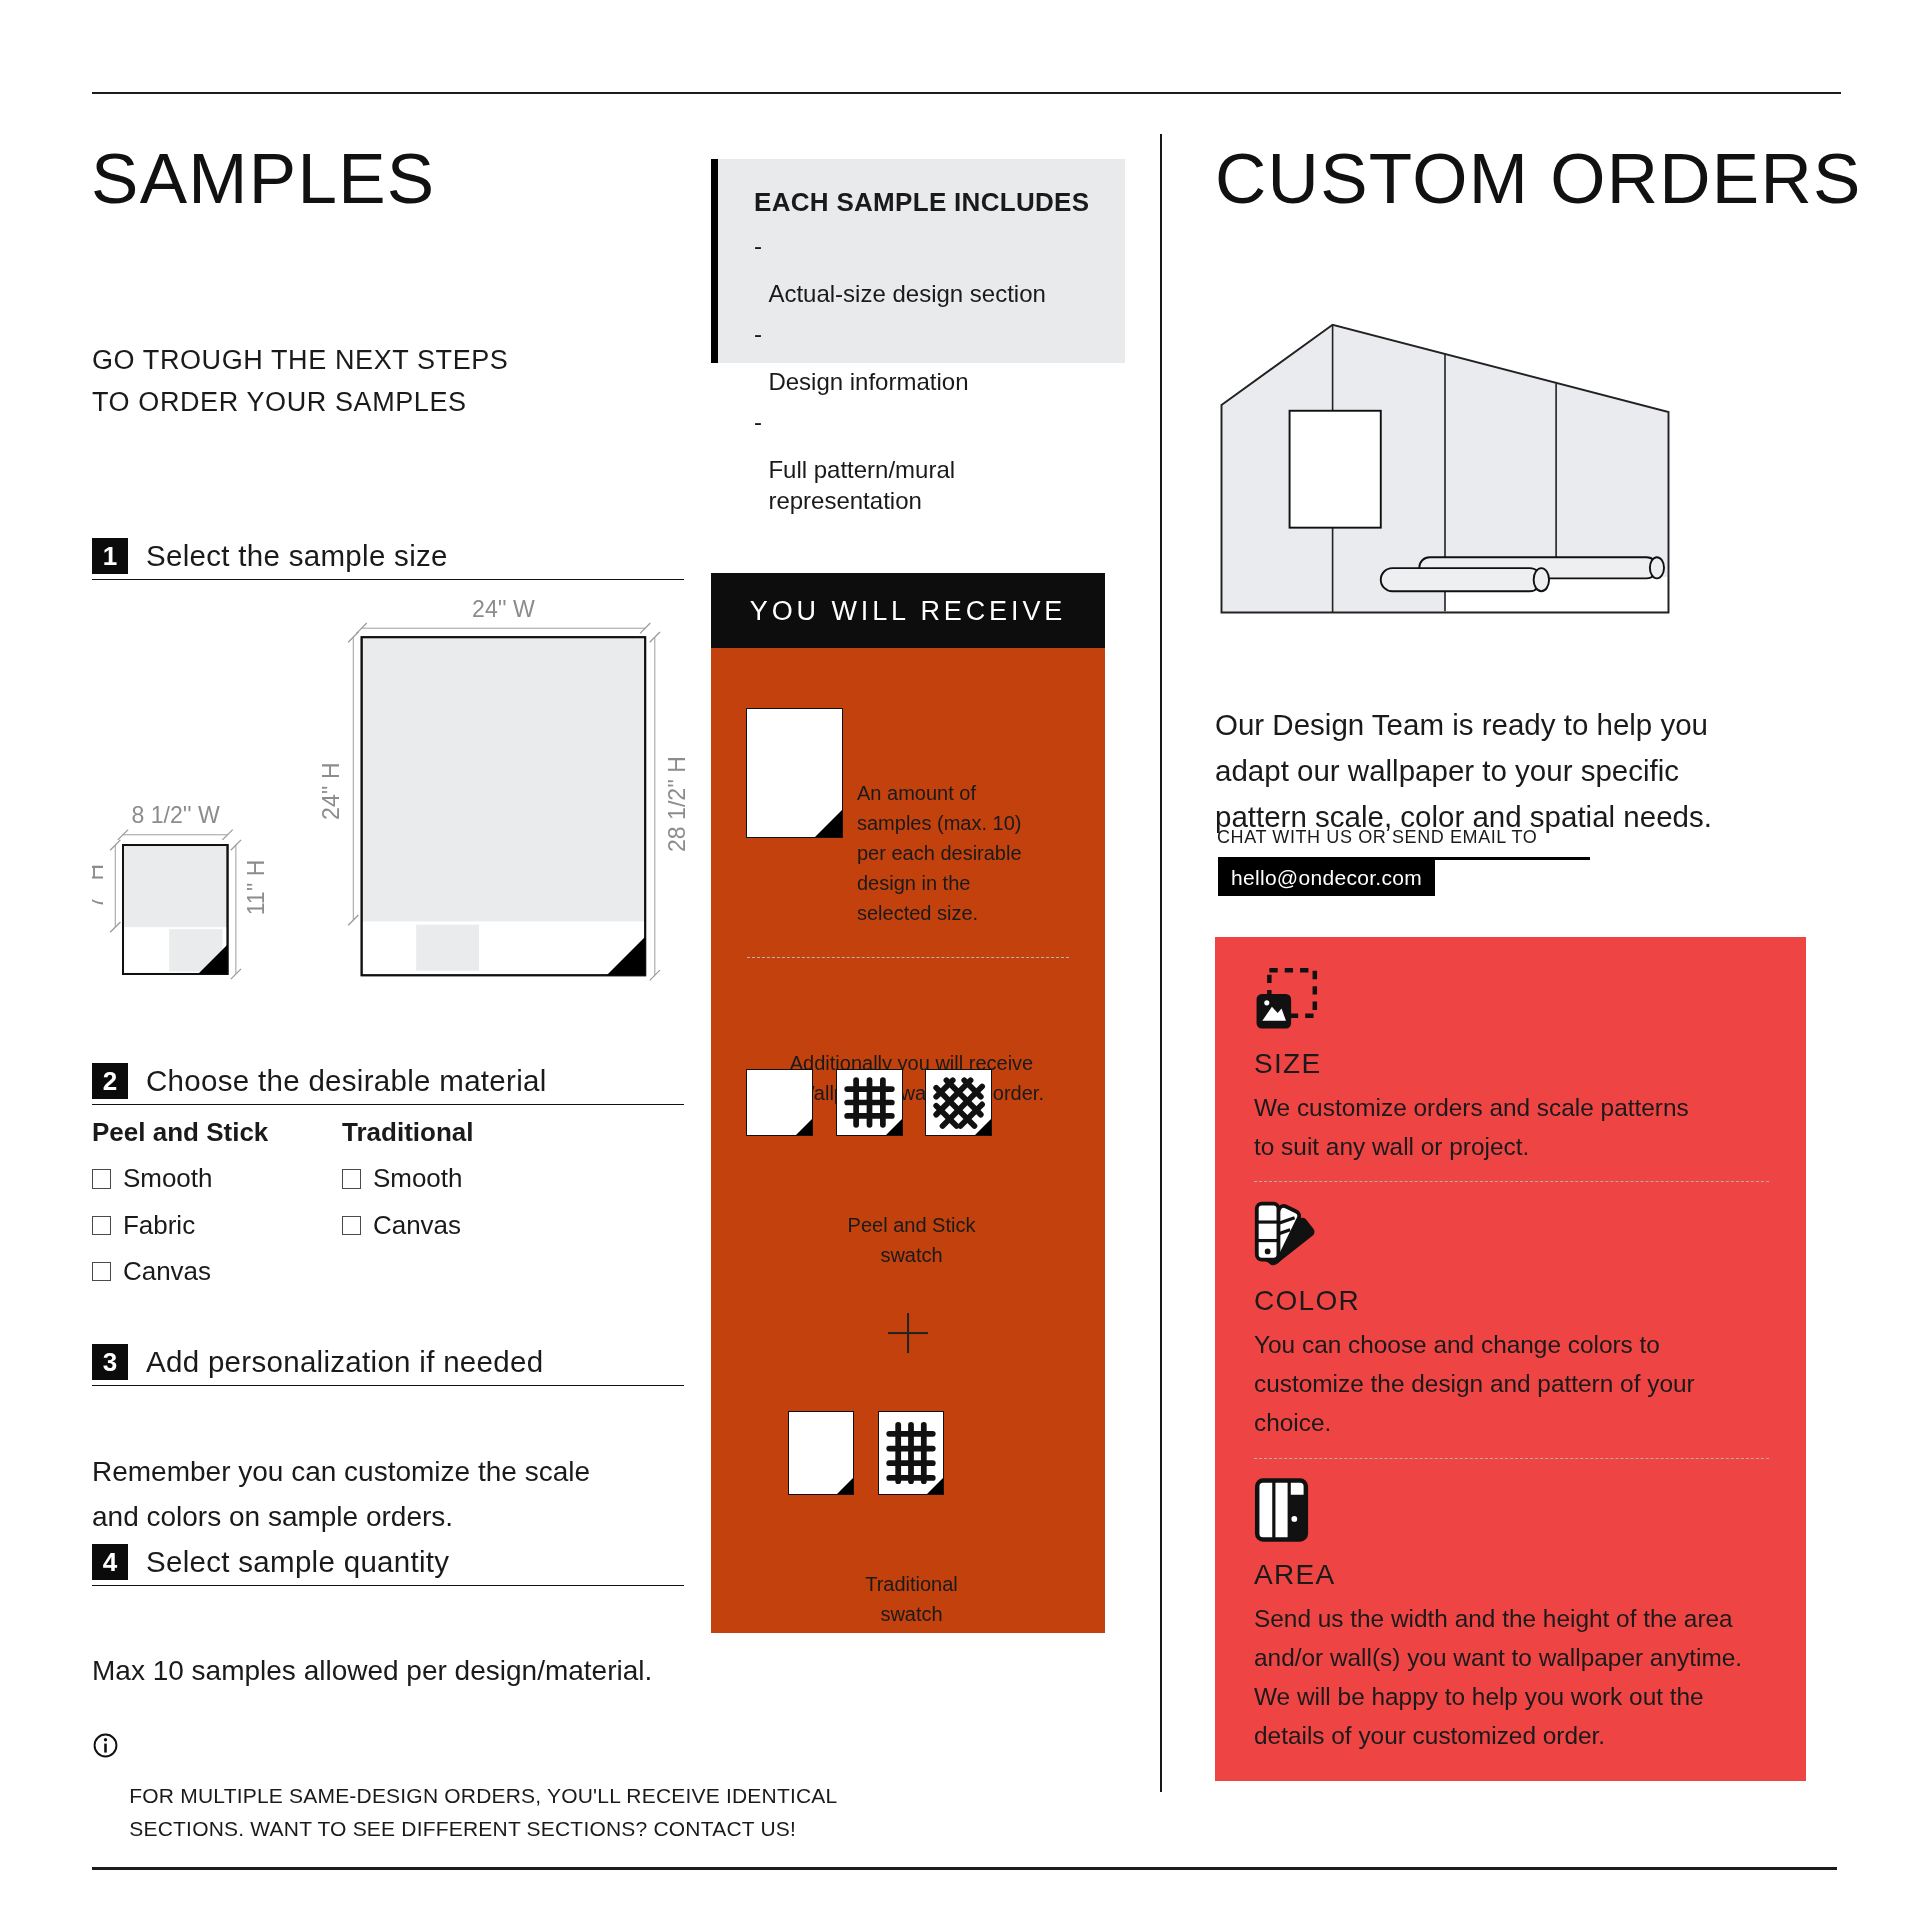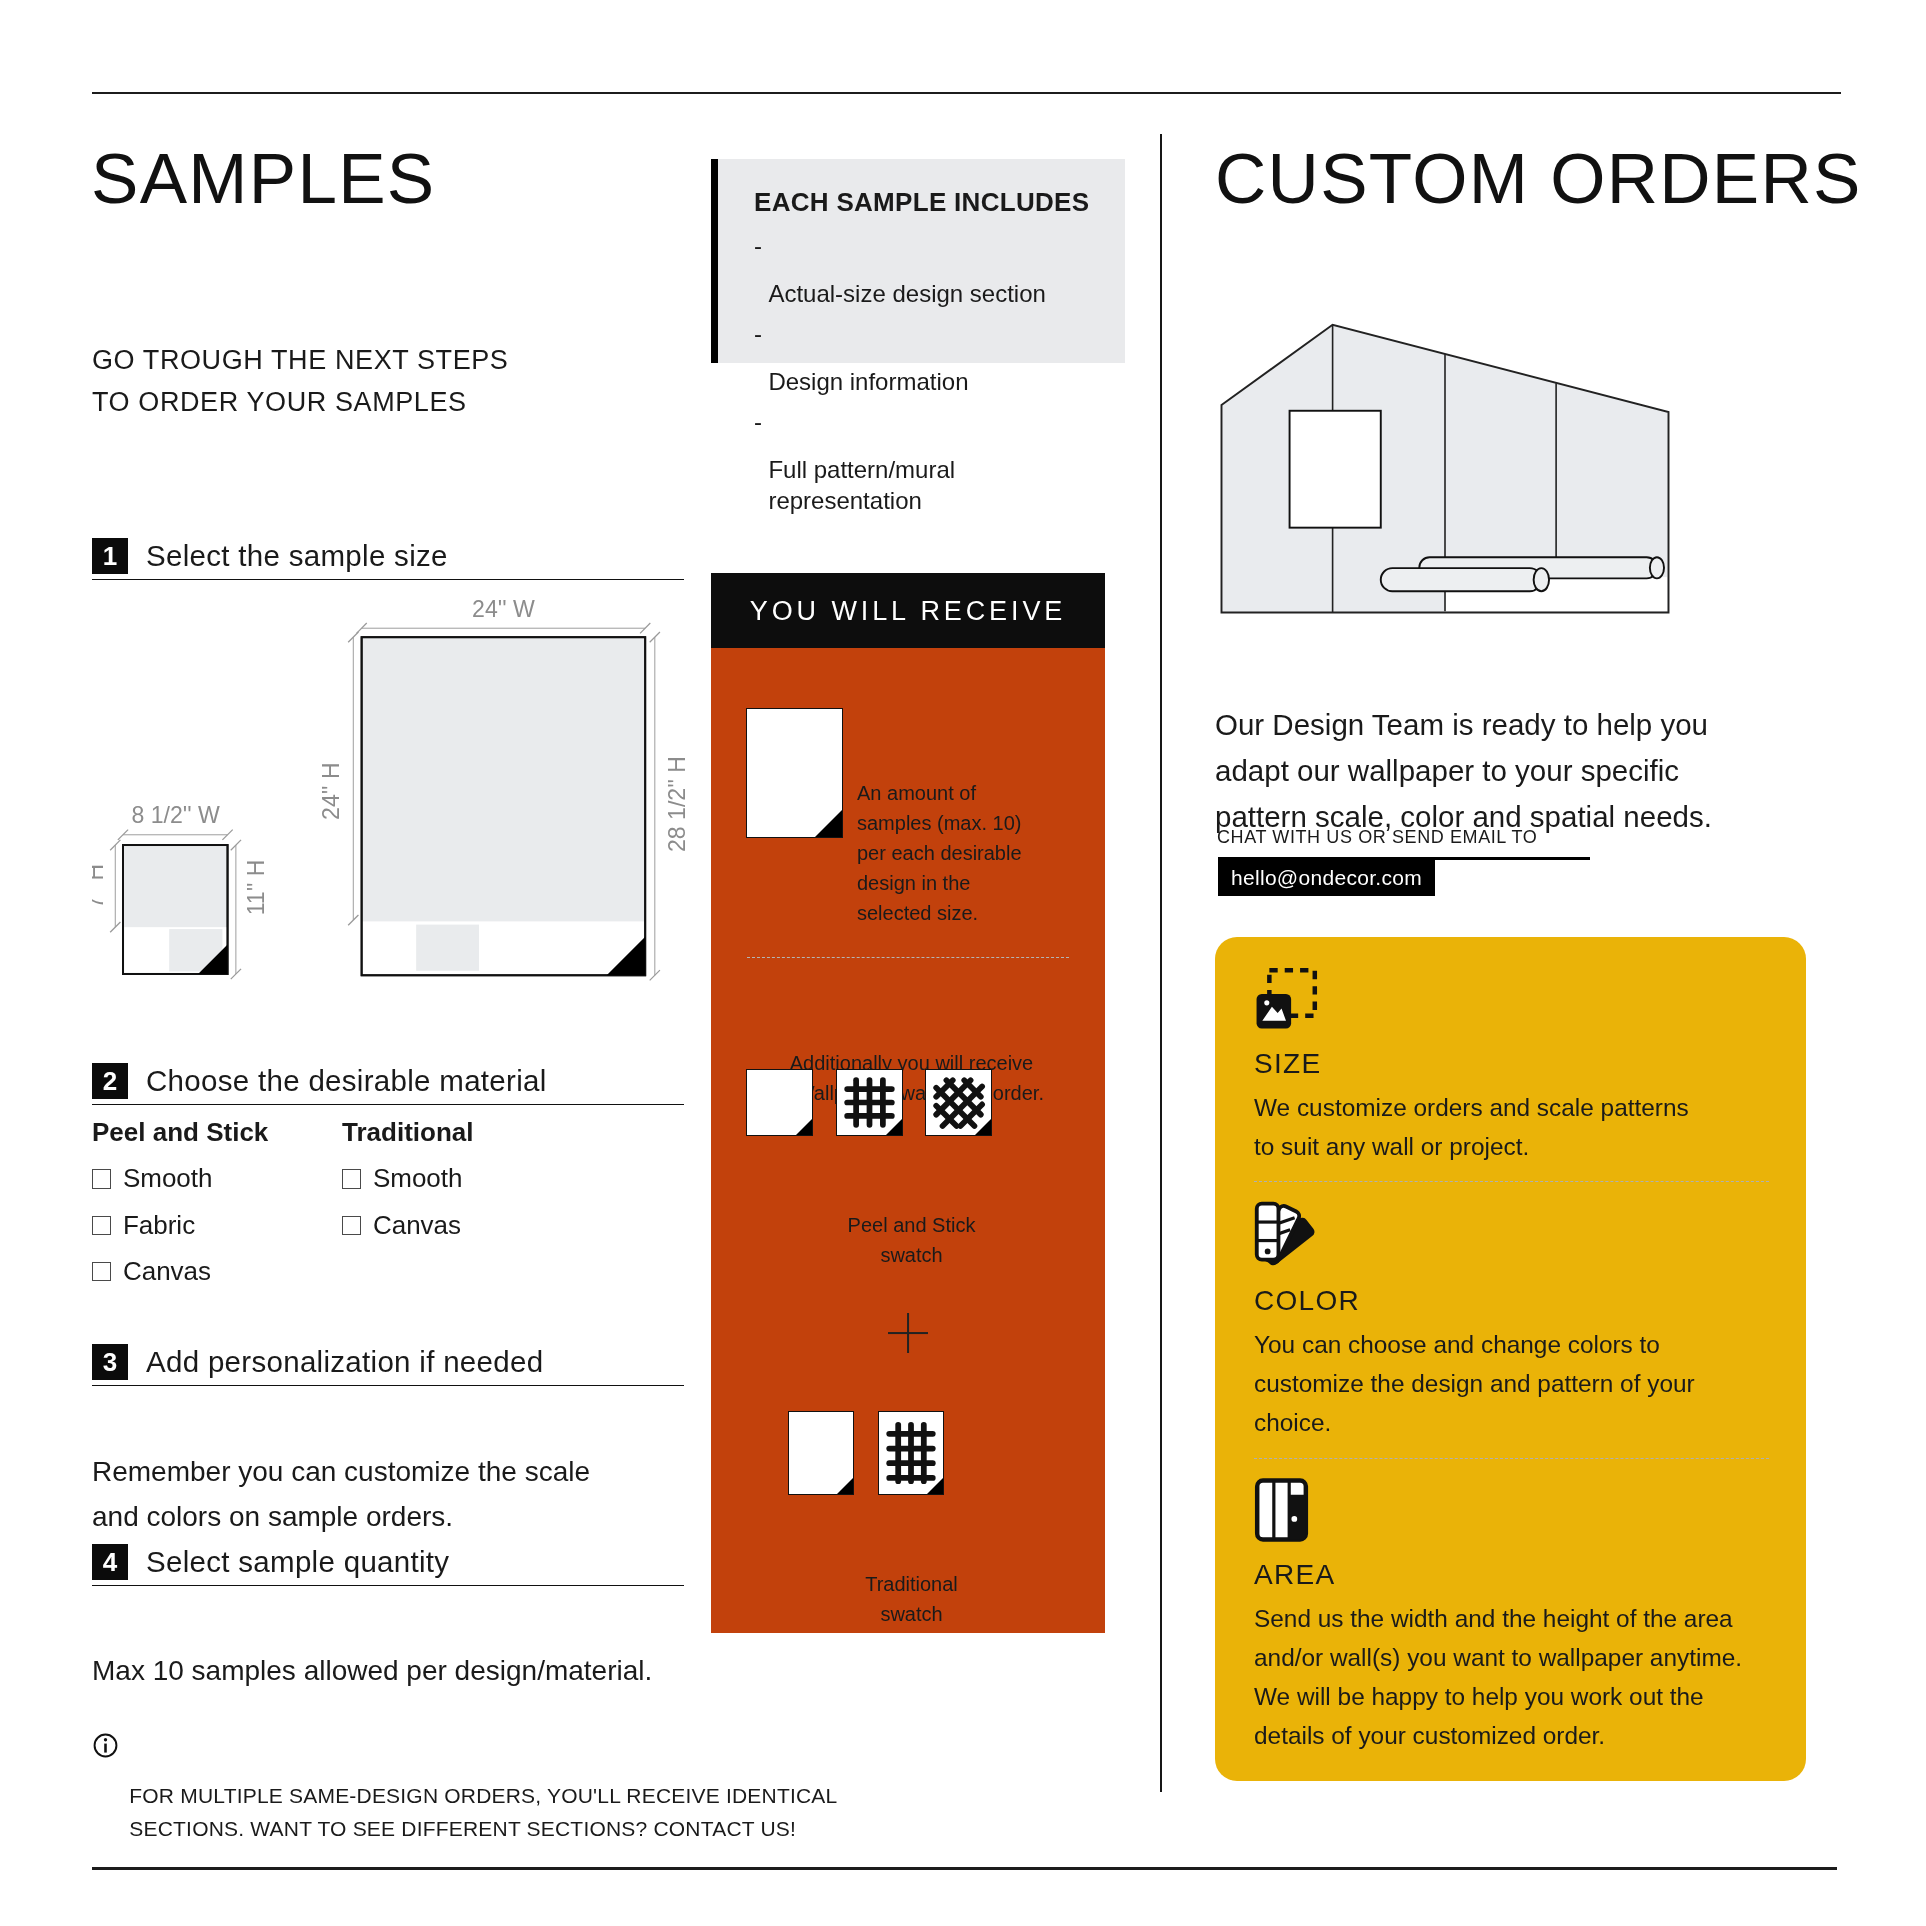--- a/index.html
+++ b/index.html
@@ -54,22 +54,22 @@
   .swatch{position:absolute;background:#fff;border:1.9px solid #111;}
   .plus{position:absolute;width:40px;height:40px;}
   .plus::before{content:"";position:absolute;left:50%;top:0;width:1.9px;height:40px;background:#222;transform:translateX(-50%);}
   .plus::after{content:"";position:absolute;top:50%;left:0;height:1.9px;width:40px;background:#222;transform:translateY(-50%);}
 
   
   .intro{position:absolute;font-size:29.5px;line-height:1.56;}
   .chat{position:absolute;font-size:18px;letter-spacing:0.6px;}
   .email-line{position:absolute;height:3.2px;background:#000;}
   .email-badge{position:absolute;background:#000;color:#fff;font-size:21px;padding:5.8px 13px;letter-spacing:0.3px;}
-  .features{position:absolute;left:1215px;top:937px;width:515px;background:#eab308;
-            padding:29.5px 37px 26px 39px;border-radius:22px;}
+  .features{position:absolute;left:1215px;top:937px;width:515px;background:#ef4444;
+            padding:29.5px 37px 26px 39px;}
   .features .icon{margin-bottom:15.4px;}
   .features h4{margin:0 0 7.7px 0;font-size:28px;font-weight:400;letter-spacing:1.3px;}
   .features p{margin:0 0 15.4px 0;font-size:24.4px;line-height:1.6;}
   .features hr{border:none;border-top:1.3px dashed #b0b0b0;margin:0 0 19px 0;}
 
   .footnote{position:absolute;left:92px;top:1732px;display:flex;align-items:flex-start;}
   .footnote .txt{font-size:21px;line-height:1.55;letter-spacing:0.2px;margin-left:10.3px;}
 
   svg text{font-family:"Liberation Sans","DejaVu Sans",sans-serif;}
   .dim-label{fill:#8c8c8c;font-size:36px;}

